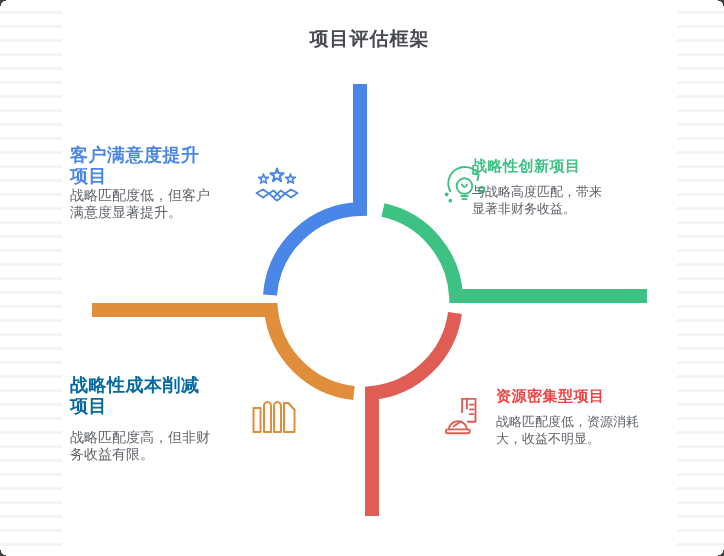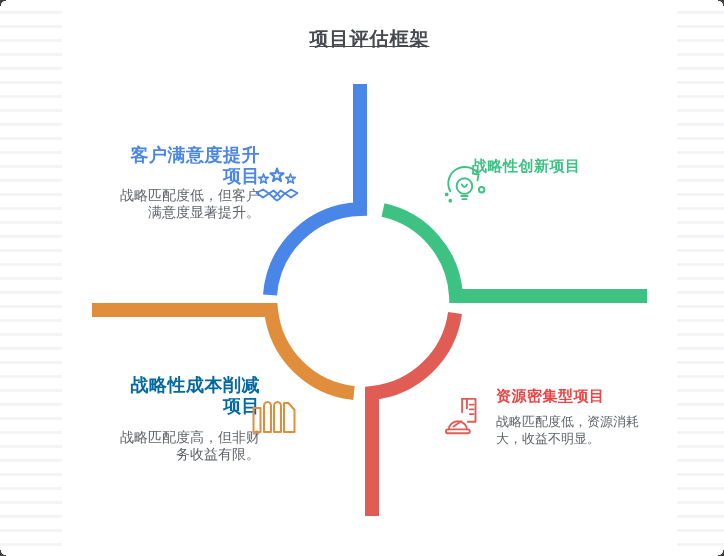--- a/index.html
+++ b/index.html
@@ -9,25 +9,24 @@
     background:repeating-linear-gradient(180deg,#ffffff 0px,#ffffff 11px,#f4f4f6 11px,#f4f4f6 14px);
   }
   .card{
     position:absolute;left:62px;top:0;width:615px;height:556px;
     background:#ffffff;
   }
   .page-title{
     position:absolute;left:62px;top:26px;width:615px;
     text-align:center;font-size:19px;font-weight:bold;color:#46494f;
     letter-spacing:1px;
-    text-decoration:underline;
   }
   svg.diagram{position:absolute;left:0;top:0;}
   .q{position:absolute;}
-  .q.left{text-align:right;}
+  .q.left{}
   .q.right{text-align:left;}
   .qt{font-weight:bold;}
   .qt.size-l{font-size:18px;line-height:21px;letter-spacing:0.5px;}
   .qt.size-s{font-size:15px;line-height:18px;letter-spacing:0.5px;}
   .qd{color:#5f6368;}
   .left .qd{font-size:14px;line-height:17px;}
   .right .qd{font-size:13px;line-height:17px;margin-top:8px;}
   .c-blue{color:#4a86e8}.c-green{color:#3dc284}.c-orange{color:#0369a1}.c-red{color:#ef4444}
   #q-tl{left:70px;top:145px;width:190px;}
   #icon-tl{position:absolute;left:255px;top:166px;}
@@ -91,20 +90,24 @@
     <path d="M17.5,33.5 h6 M18.5,36.5 h4"></path>
     <circle cx="37" cy="27.5" r="2.6"></circle>
     <circle cx="3.5" cy="32" r="0.9"></circle>
     <circle cx="7" cy="38" r="0.9"></circle>
   </g>
 </svg>
 <div class="q right" id="q-tr">
   <div class="qt size-s c-green">
     <div>战略性创新项目</div>
   </div>
+  <div class="qd">
+    <div>与战略高度匹配，带来</div>
+    <div>显著非财务收益。</div>
+  </div>
 </div>
 
 <div class="q left" id="q-bl">
   <div class="qt size-l c-orange">
     <div>战略性成本削减</div>
     <div>项目</div>
   </div>
   <div class="qd">
     <div>战略匹配度高，但非财</div>
     <div>务收益有限。</div>

